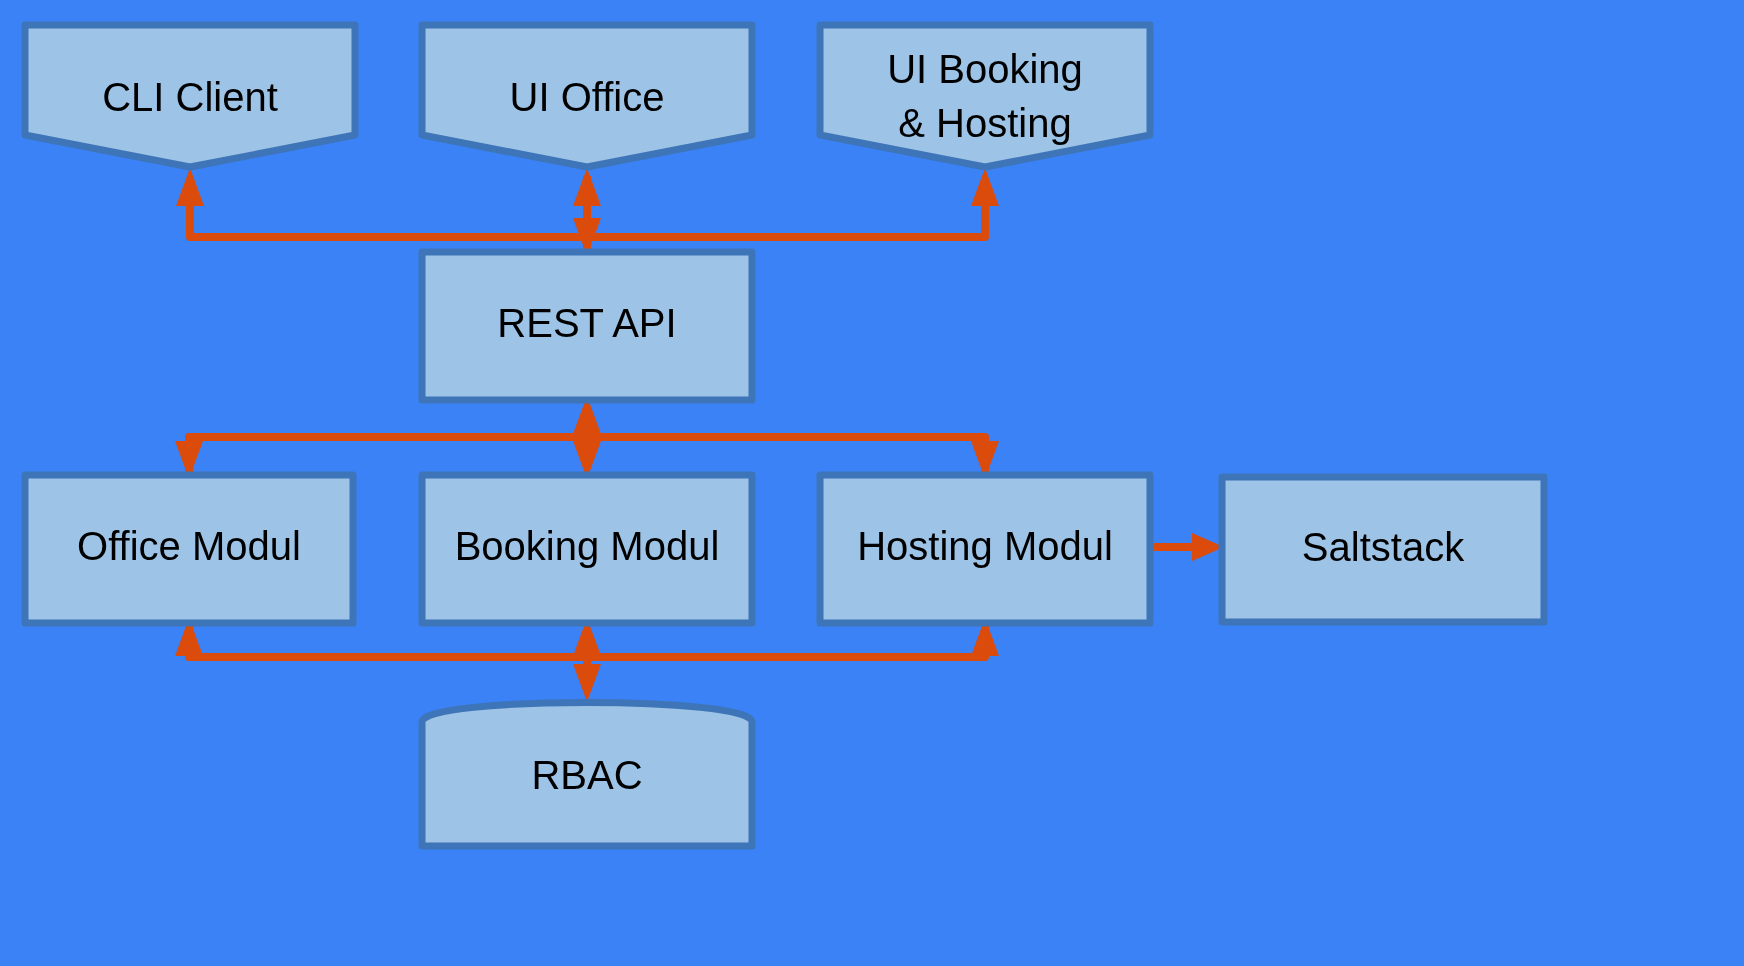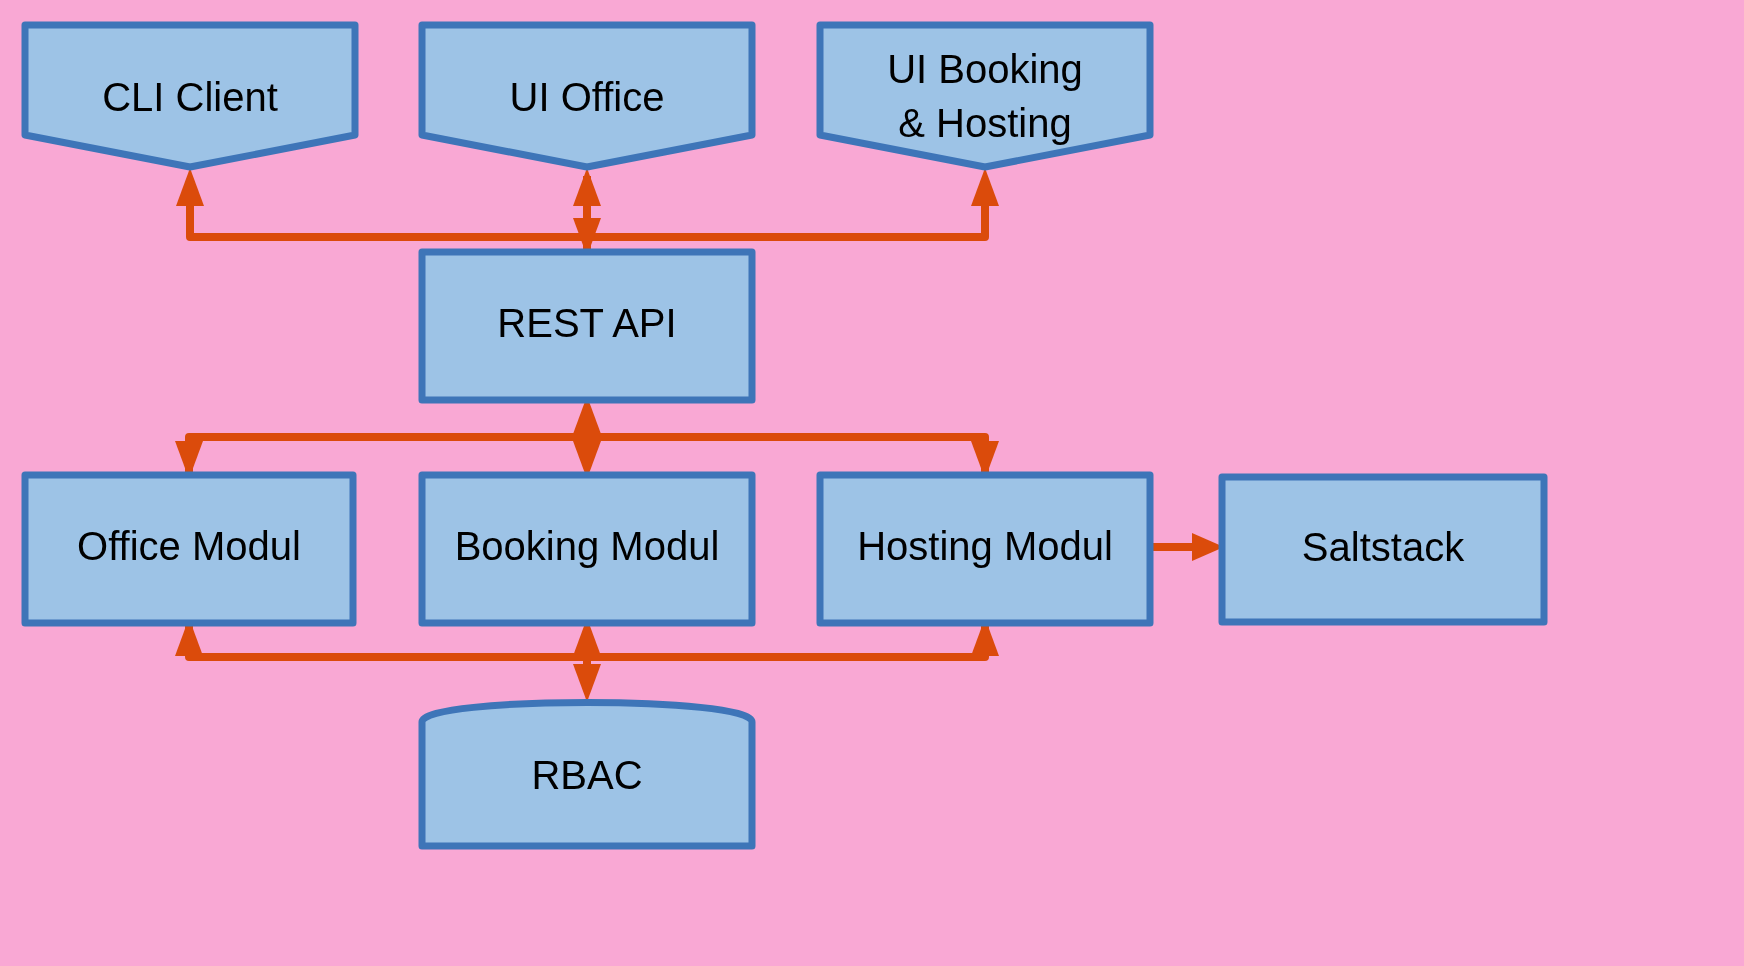--- a/index.html
+++ b/index.html
@@ -42,21 +42,21 @@
     stroke-linejoin: round;
     stroke-width: 8;
   }
   .arrowhead {
     stroke: none;
   }
 </style>
 </head>
 <body>
 
-<div id="diagram-root" style="background: #f9a8d4; text-decoration: underline;">
+<div id="diagram-root" style="background: #3b82f6; text-decoration: underline;">
   <svg class="diagram" viewBox="0 0 1744 966" xmlns="http://www.w3.org/2000/svg">
 
     <g>
 
       <g>
         <path class="conn" d="M 190 200 L 190 237 L 985 237 L 985 200" stroke="#DB4B0B" stroke-width="8"></path>
         <path class="conn" d="M 587 176 L 587 264" stroke="#DB4B0B" stroke-width="8"></path>
 
         <polygon class="arrowhead" points="190,168 176,206 204,206" fill="#DB4B0B"></polygon>
 

